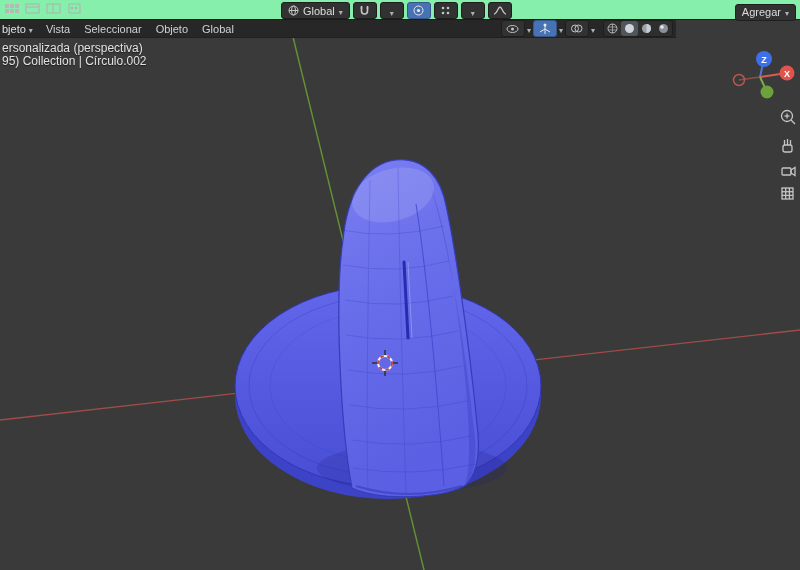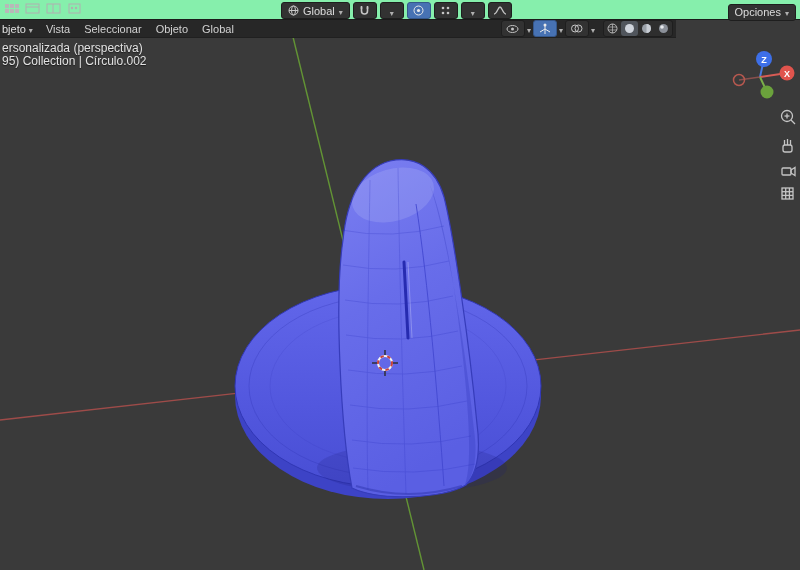--- a/index.html
+++ b/index.html
@@ -222,21 +222,21 @@
         </span>
       <span class="ibtn">
         <svg width="14" height="11">
             <path d="M 1 9 C 4 9 5 2 7 2 C 9 2 10 9 13 9" fill="none" stroke="#c5c5c5" stroke-width="1.3"></path>
           </svg>
       </span>
     </div>
 
     <div class="tb-right">
       <span class="btn">
-        <span>Opciones</span>
+        <span>Agregar</span>
         <span class="chev"></span>
       </span>
     </div>
   </div>
 
   <div class="vheader">
     <span class="mode-btn">
       <span>bjeto</span>
       <span class="chev"></span>
     </span>

